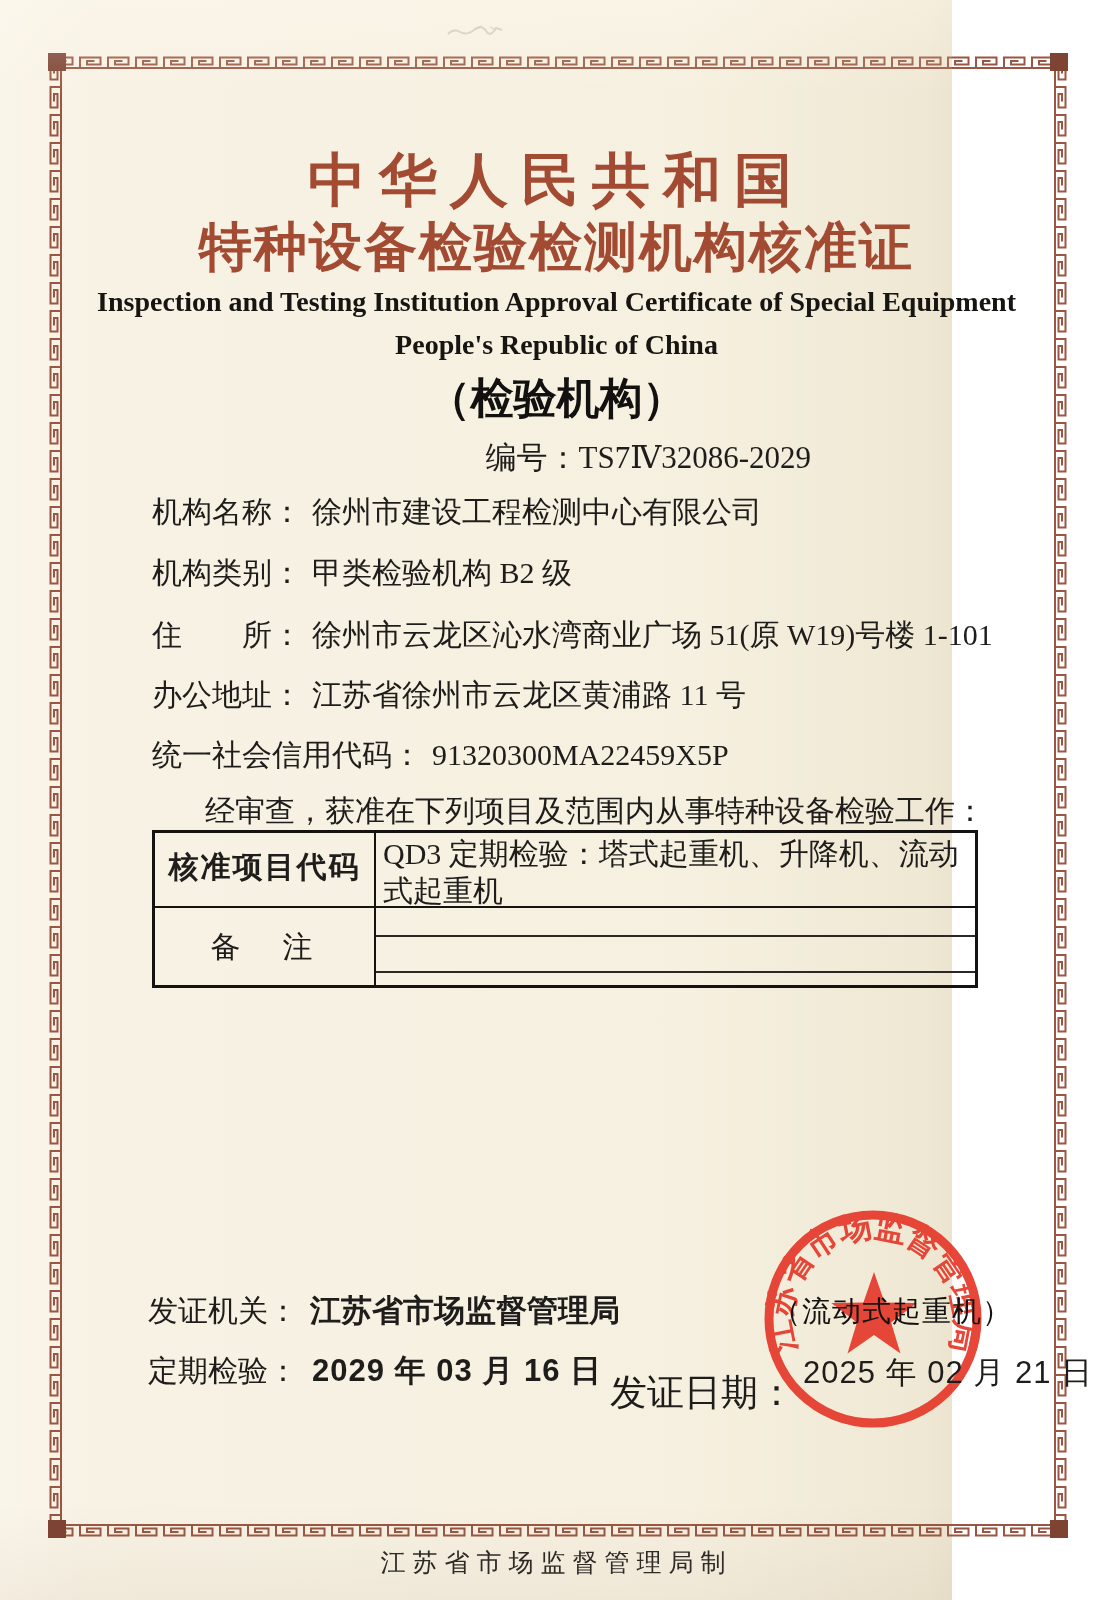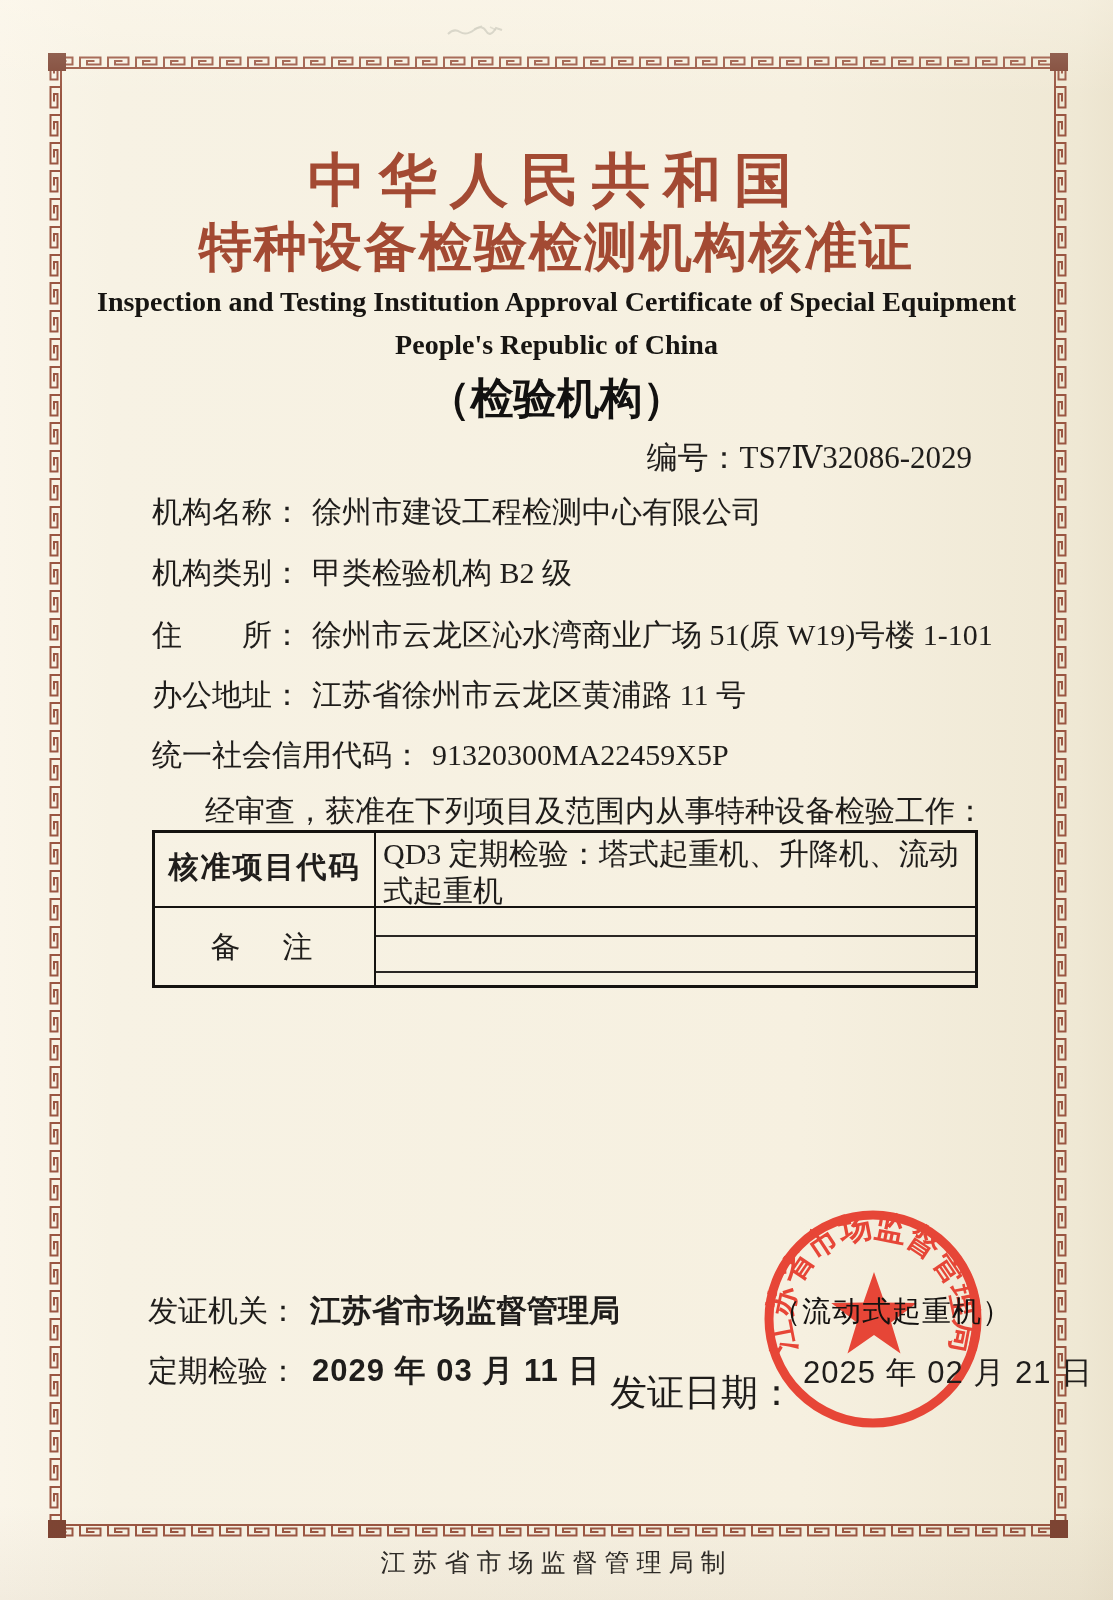--- a/index.html
+++ b/index.html
@@ -1,18 +1,18 @@
 <!DOCTYPE html>
 <html><head>
 <meta charset="utf-8">
 <style>
   html,body{margin:0;padding:0;}
   body{width:1113px;height:1600px;overflow:hidden;
        font-family:"Liberation Serif","DejaVu Serif",serif;}
-  .page{position:relative;width:1113px;height:1600px;
+  .page{position:relative;width:952px;height:1600px;
         background:linear-gradient(90deg,#faf5e9 0%,#f7f2e4 10%,#f6f0e0 72%,#efe8d4 97%,#ece4cf 100%);
         color:#1f1d1b;}
   .page::after{content:"";position:absolute;inset:0;pointer-events:none;
         background:linear-gradient(180deg,rgba(255,250,240,.35) 0%,rgba(0,0,0,0) 6%,rgba(0,0,0,0) 94%,rgba(120,90,60,.06) 100%);}
   .abs{position:absolute;}
   
   .title-cn1{top:142px;left:0;width:1113px;text-align:center;
       font-family:"Liberation Sans","DejaVu Sans",sans-serif;font-weight:bold;
       font-size:58px;letter-spacing:13px;color:#a34a33;}
   .title-cn2{top:212px;left:0;width:1113px;text-align:center;
@@ -141,21 +141,21 @@
       <div class="thin1"></div>
       <div class="thin2"></div>
     </div>
   </main>
 
   <section>
     <div class="abs issuer">
       <span>发证机关：</span><span class="val">江苏省市场监督管理局</span>
     </div>
     <div class="abs valid">
-      <span>定期检验：</span><span class="val">2029 年 03 月 11 日</span>
+      <span>定期检验：</span><span class="val">2029 年 03 月 16 日</span>
     </div>
     <div class="abs issue-lbl">发证日期：</div>
     <div class="abs issue-val">2025 年 02 月 21 日</div>
     <div class="abs seal-caption">（流动式起重机）</div>
 
     <svg class="abs seal" width="252" height="252" viewBox="0 0 252 252" aria-hidden="false">
       <defs>
         <path id="sealArc" d="M 47.9 153 A 82 82 0 1 1 202.1 153" fill="none"></path>
       </defs>
       <circle cx="125" cy="125" r="104" fill="none" stroke="#e63a2b" stroke-width="9"></circle>

